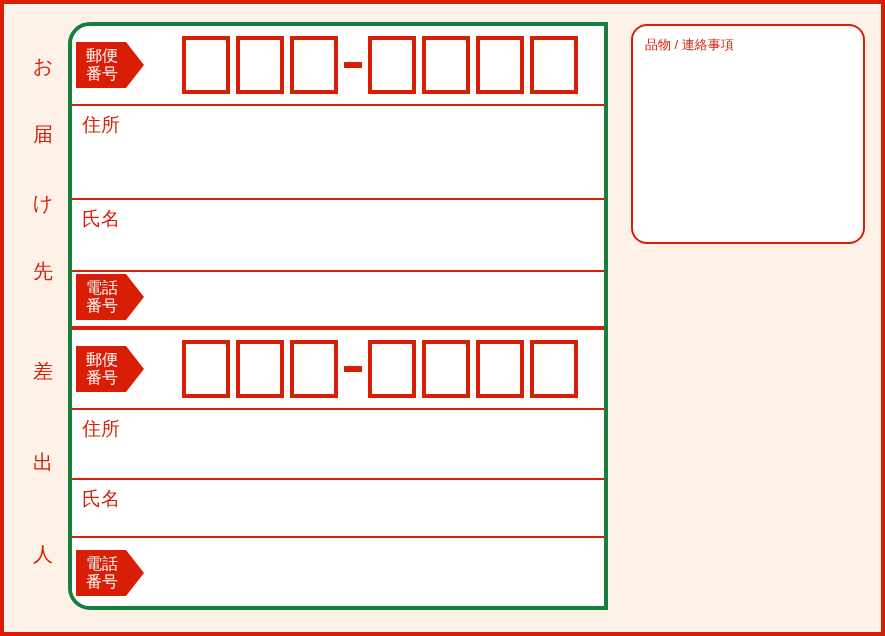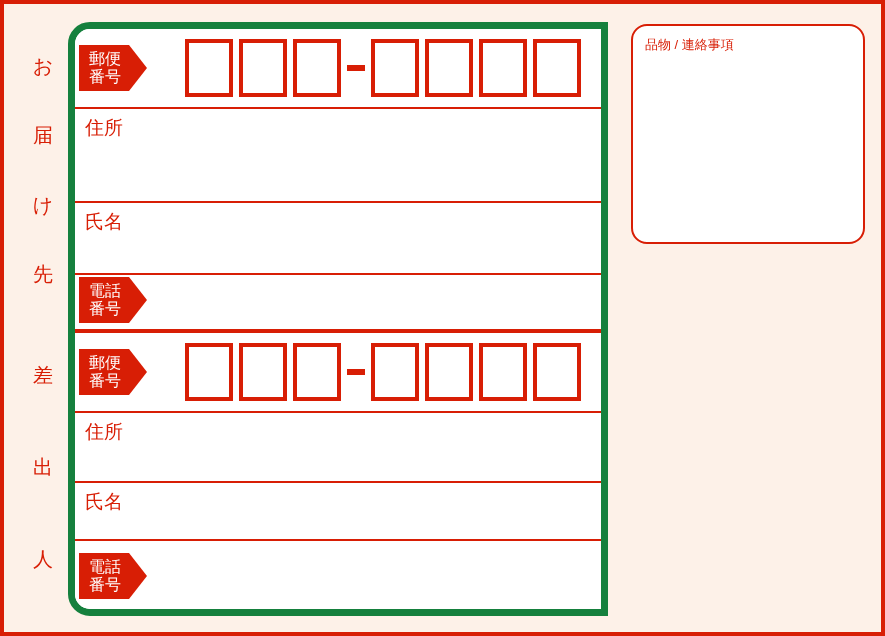--- a/index.html
+++ b/index.html
@@ -34,21 +34,21 @@
     flex-direction: column;
     justify-content: space-around;
     align-items: center;
     color: #d81e05;
     font-size: 20px;
     font-weight: 400;
     padding: 10px 0;
   }
   .sections {
     width: 540px;
-    border: 7px solid #15803d;
+    border: 4px solid #15803d;
     border-radius: 22px 0 0 22px;
     overflow: hidden;
     background: #fff;
   }
   .sec-top { height: 300px; }
   .sec-bot { height: 280px; border-top: 4px solid #d81e05; }
   .row {
     border-bottom: 2px solid #d81e05;
     position: relative;
     background: #fff;

